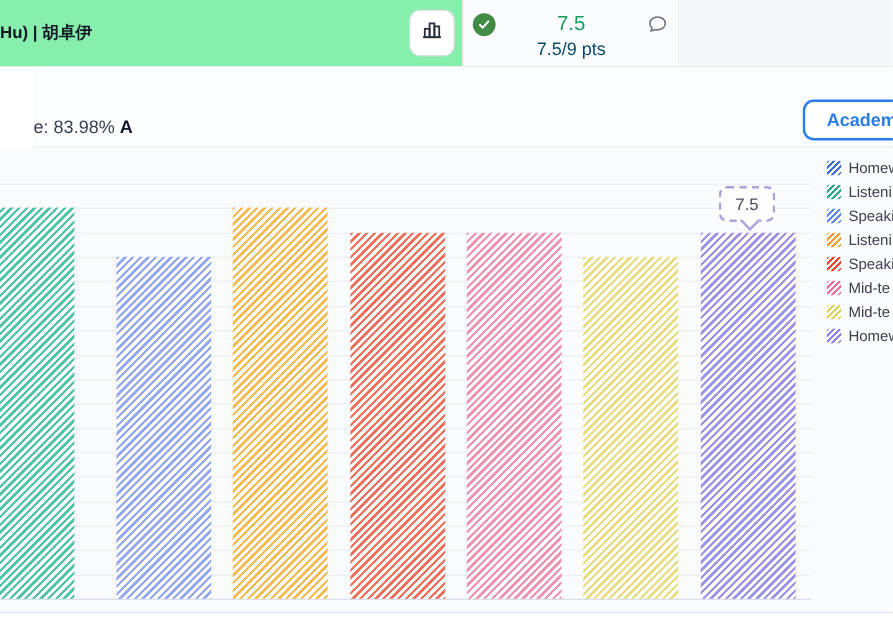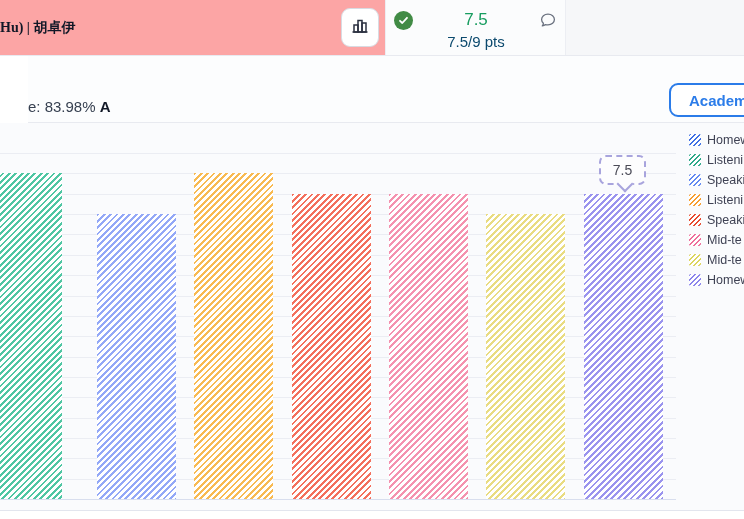--- a/index.html
+++ b/index.html
@@ -3,21 +3,21 @@
 <meta charset="utf-8">
 <style>
   * { margin:0; padding:0; box-sizing:border-box; }
   html,body { width:744px; height:519px; overflow:hidden; background:#fff;
     font-family:"Liberation Sans", sans-serif; }
 
   
   .row1 { position:relative; width:744px; height:56px; background:#fff;
     border-bottom:1px solid #e8eaf0; display:flex; align-items:stretch; }
   .cell-name { flex:0 0 386px; display:flex; align-items:center; position:relative;
-    border-right:1px solid #eceef3; background:#fca5a5; overflow:hidden;font-family:Liberation Serif, serif; }
+    border-right:1px solid #eceef3; background:#86efac; overflow:hidden; }
   .student-name { font-size:14px; font-weight:bold; color:#111827; white-space:nowrap; }
   .chart-btn { position:absolute; right:6px; top:8px; width:38px; height:39px;
     background:#fff; border:1px solid #d8dbe2; border-radius:9px; display:flex;
     align-items:center; justify-content:center; cursor:pointer; }
   .cell-score { flex:0 0 180px; background:#fbfcfd; border-right:1px solid #eceef3;
     display:flex; align-items:flex-start; padding:10px 8px 0 8px; }
   .check-badge { width:19px; height:19px; border-radius:50%; background:#418b45;
     display:flex; align-items:center; justify-content:center; flex:0 0 auto; margin-top:1px; }
   .score-col { flex:1; text-align:center; }
   .score-main { font-size:17px; color:#169c5f; line-height:20px; }

